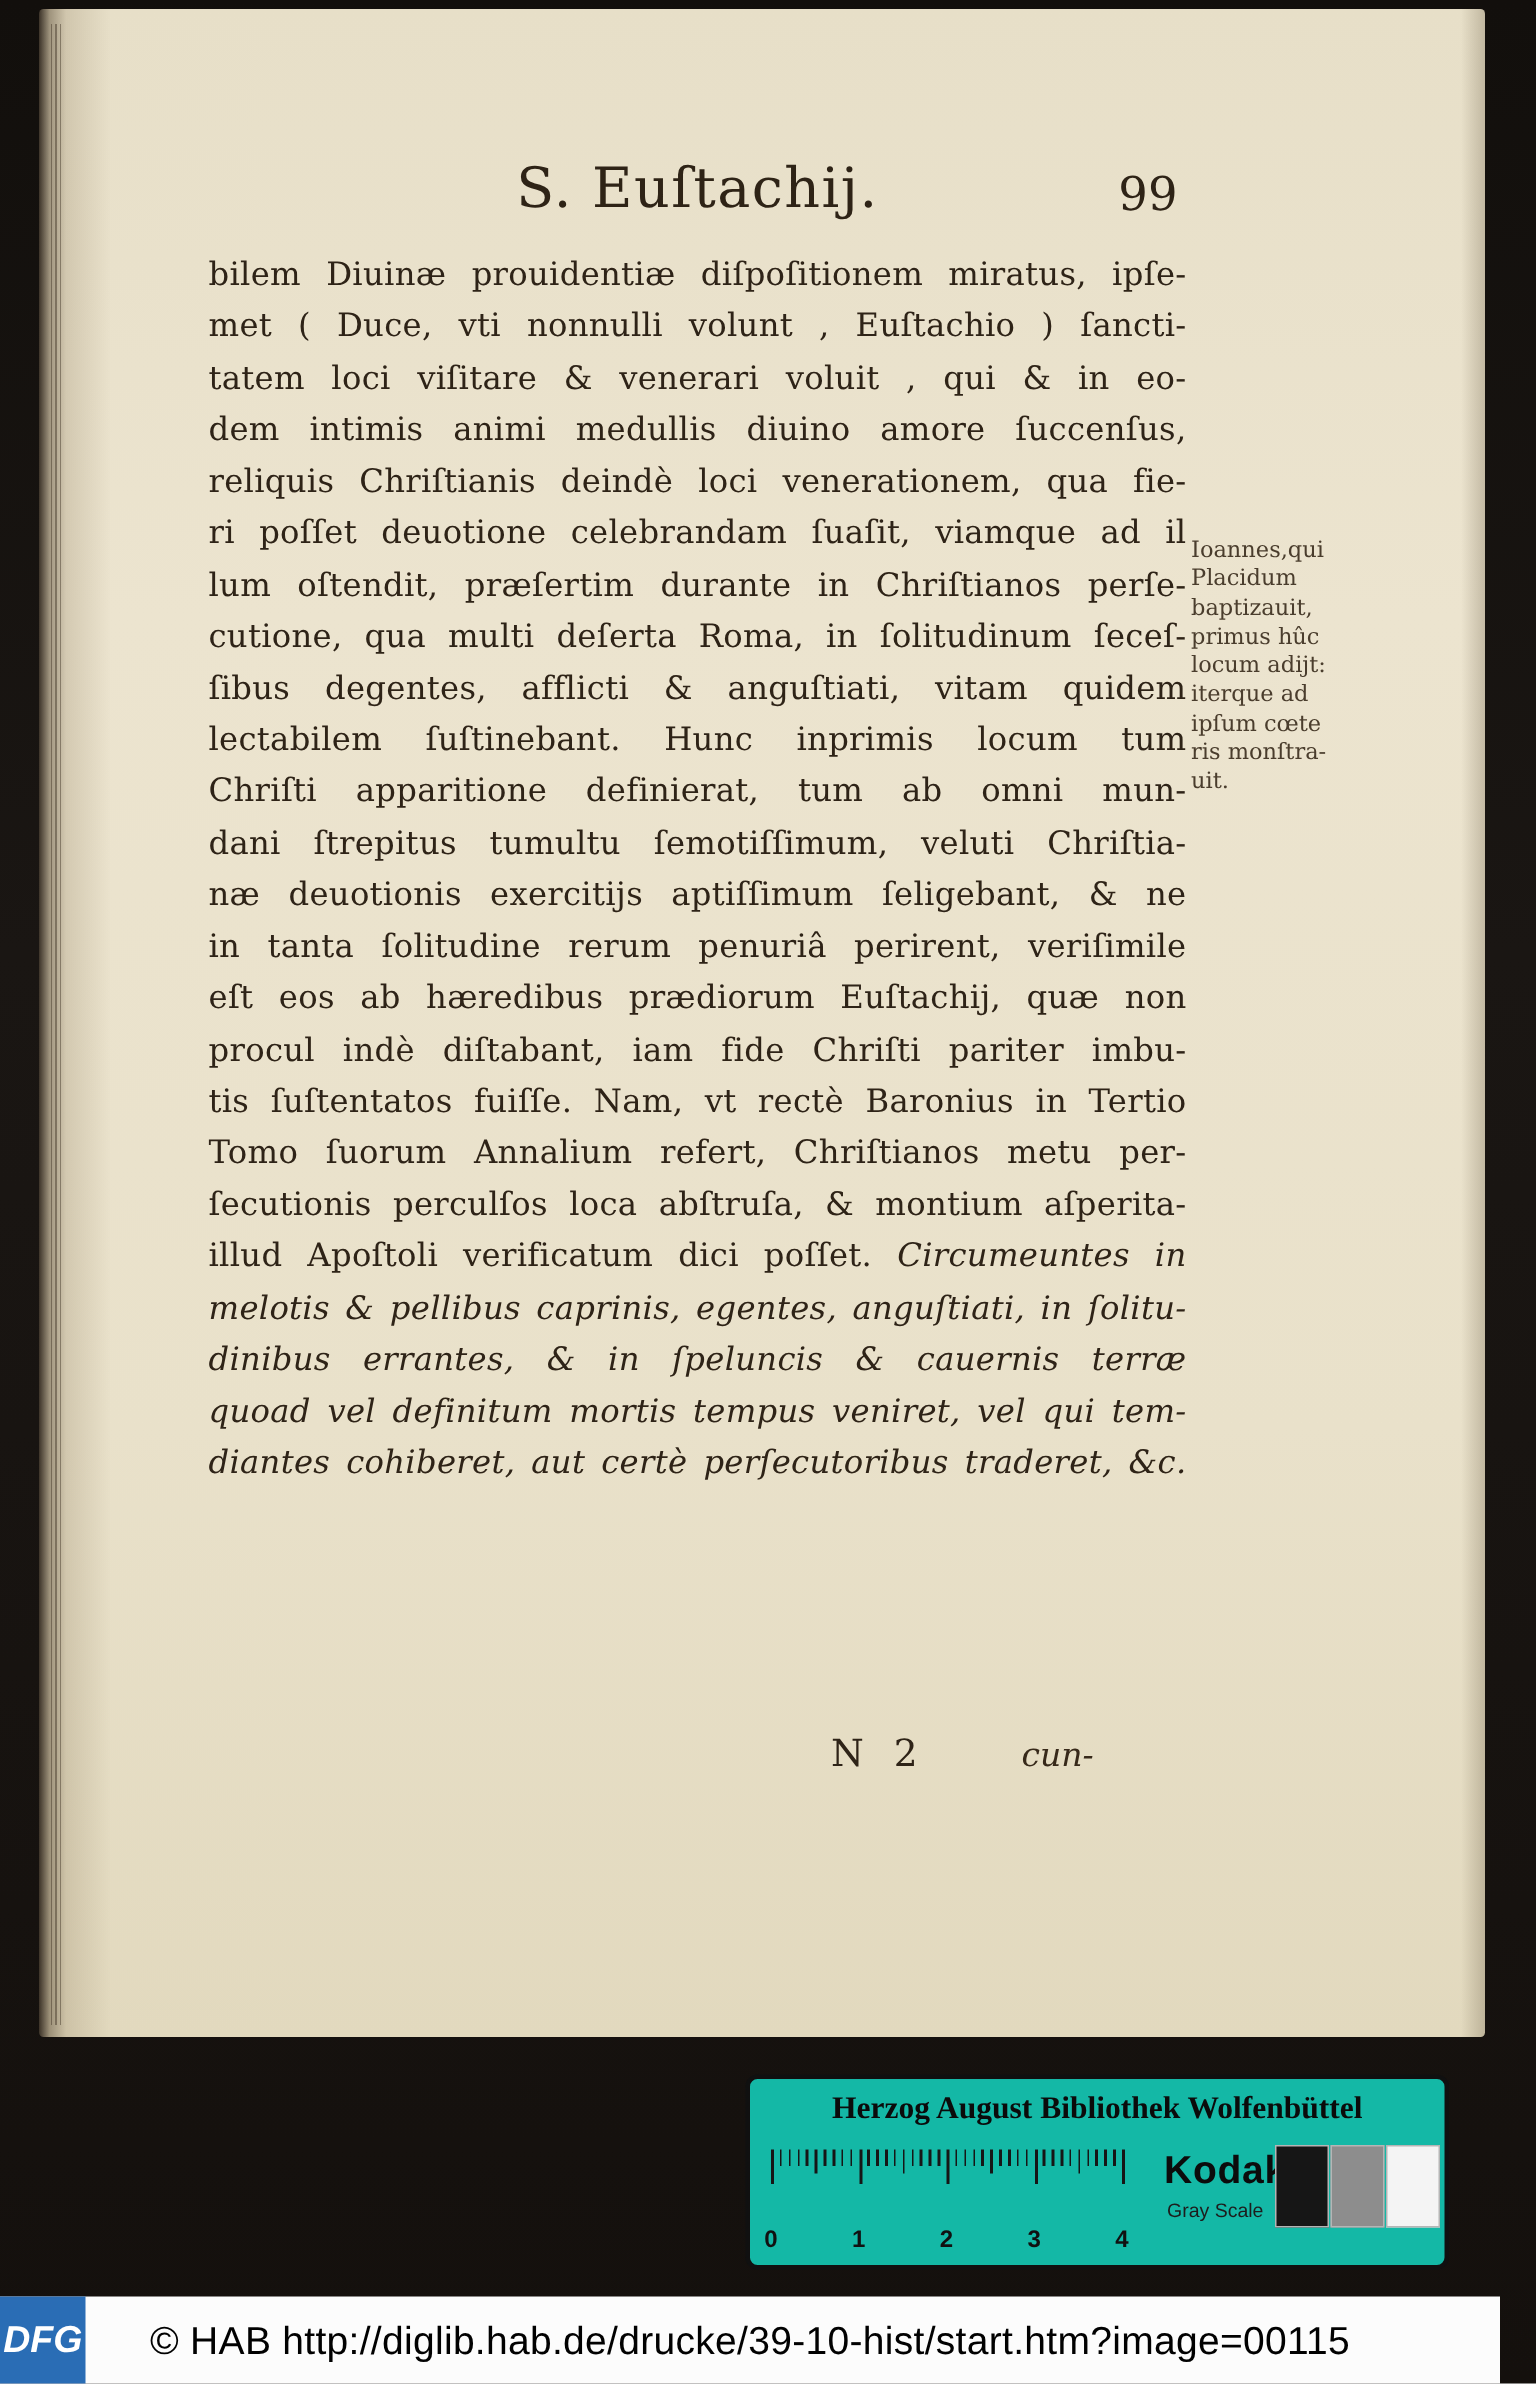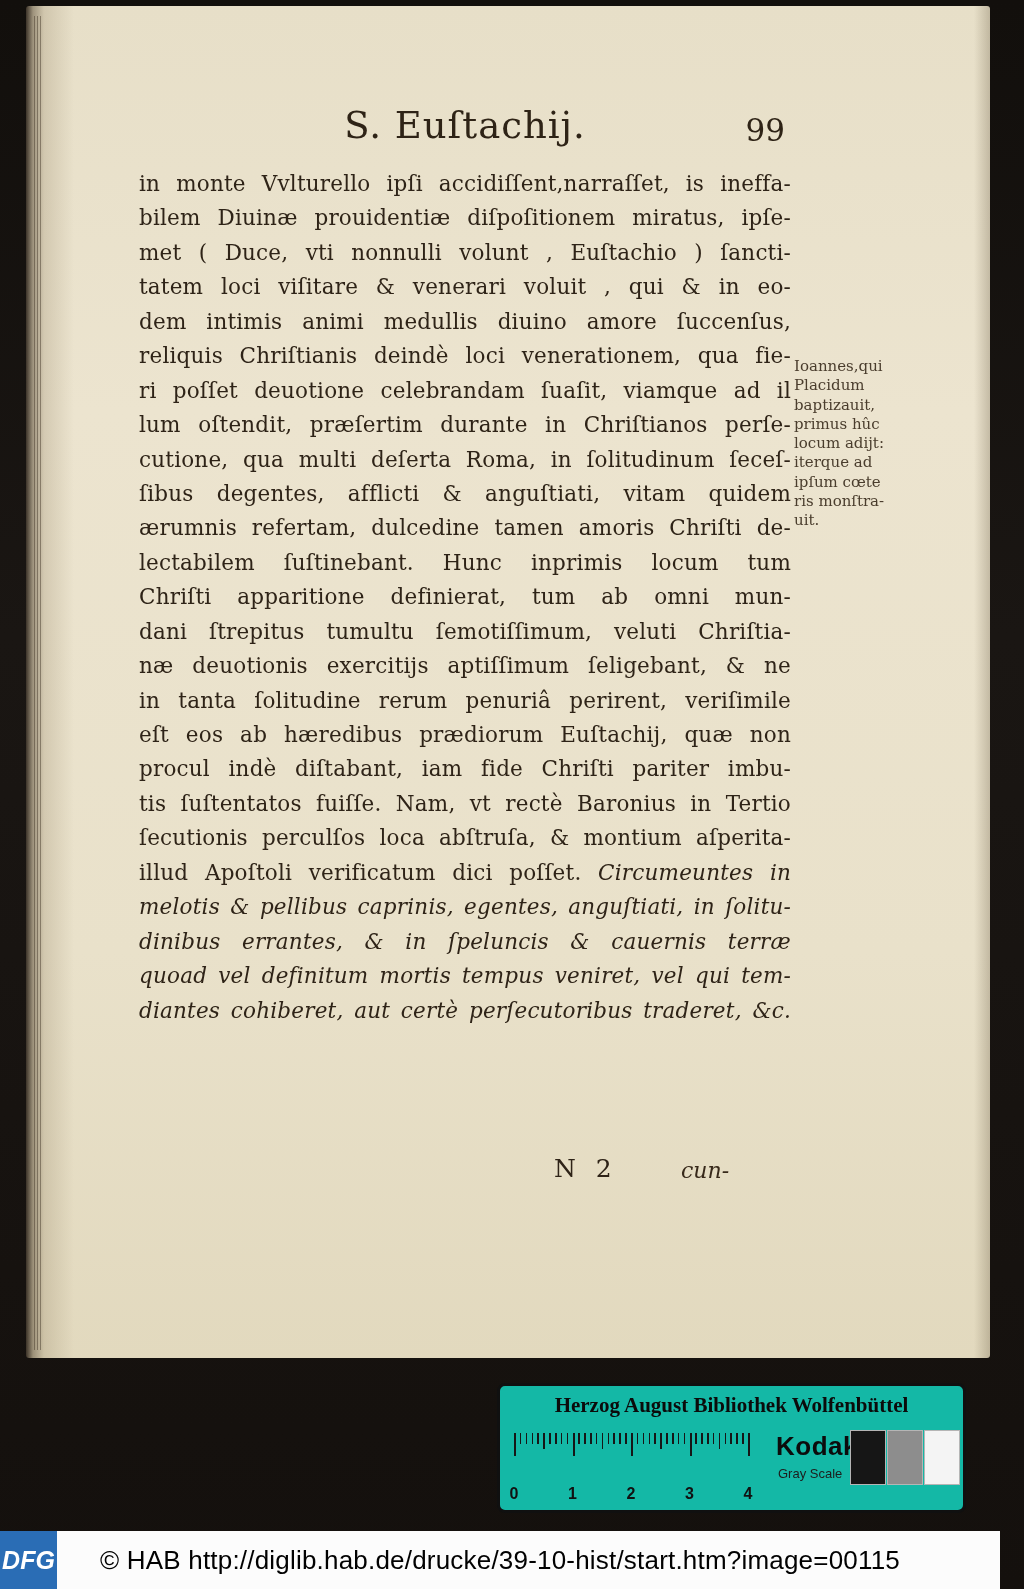--- a/index.html
+++ b/index.html
@@ -90,39 +90,38 @@
 <body>
 
 <div class="page">
 
   <div class="header">
     <div class="title">S. Euſtachij.</div>
     <div class="pagenum">99</div>
   </div>
 
   <div class="body-text">
-      <div class="bline"><span>in monte Vvlturello ipſi accidiſſent,narraſſet, is ineffa-</span></div>
       <div class="bline"><span>bilem Diuinæ prouidentiæ diſpoſitionem miratus, ipſe-</span></div>
       <div class="bline"><span>met ( Duce, vti nonnulli volunt , Euſtachio ) ſancti-</span></div>
       <div class="bline"><span>tatem loci viſitare &amp; venerari voluit , qui &amp; in eo-</span></div>
       <div class="bline"><span>dem intimis animi medullis diuino amore ſuccenſus,</span></div>
       <div class="bline"><span>reliquis Chriſtianis deindè loci venerationem, qua fie-</span></div>
       <div class="bline"><span>ri poſſet deuotione celebrandam ſuaſit, viamque ad il</span></div>
       <div class="bline"><span>lum oſtendit, præſertim durante in Chriſtianos perſe-</span></div>
       <div class="bline"><span>cutione, qua multi deſerta Roma, in ſolitudinum ſeceſ-</span></div>
       <div class="bline"><span>ſibus degentes, afflicti &amp; anguſtiati, vitam quidem</span></div>
-      <div class="bline"><span>ærumnis refertam, dulcedine tamen amoris Chriſti de-</span></div>
       <div class="bline"><span>lectabilem ſuſtinebant. Hunc inprimis locum tum</span></div>
       <div class="bline"><span>Chriſti apparitione definierat, tum ab omni mun-</span></div>
       <div class="bline"><span>dani ſtrepitus tumultu ſemotiſſimum, veluti Chriſtia-</span></div>
       <div class="bline"><span>næ deuotionis exercitijs aptiſſimum ſeligebant, &amp; ne</span></div>
       <div class="bline"><span>in tanta ſolitudine rerum penuriâ perirent, veriſimile</span></div>
       <div class="bline"><span>eſt eos ab hæredibus prædiorum Euſtachij, quæ non</span></div>
       <div class="bline"><span>procul indè diſtabant, iam fide Chriſti pariter imbu-</span></div>
       <div class="bline"><span>tis ſuſtentatos fuiſſe. Nam, vt rectè Baronius in Tertio</span></div>
+      <div class="bline"><span>Tomo ſuorum Annalium refert, Chriſtianos metu per-</span></div>
       <div class="bline"><span>ſecutionis perculſos loca abſtruſa, &amp; montium aſperita-</span></div>
       <div class="bline"><span>illud Apoſtoli verificatum dici poſſet. </span><span class="it">Circumeuntes in</span></div>
       <div class="bline"><span class="it">melotis &amp; pellibus caprinis, egentes, anguſtiati, in ſolitu-</span></div>
       <div class="bline"><span class="it">dinibus errantes, &amp; in ſpeluncis &amp; cauernis terræ latentes,</span></div>
       <div class="bline"><span class="it">quoad vel definitum mortis tempus veniret, vel qui tem-</span></div>
       <div class="bline"><span class="it">diantes cohiberet, aut certè perſecutoribus traderet, &amp;c.</span></div>
     </div>
 
   <div class="margin-note">
       <div class="mline">Ioannes,qui</div>

